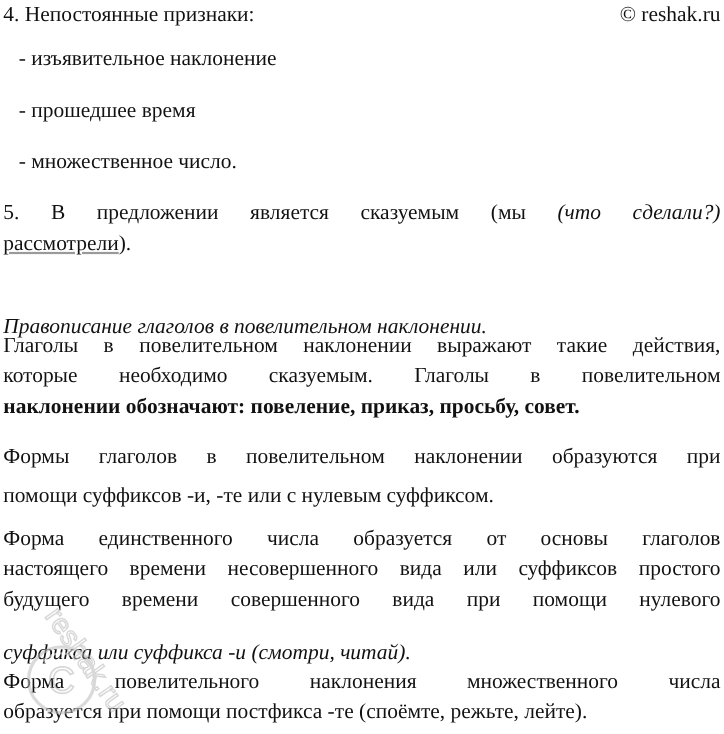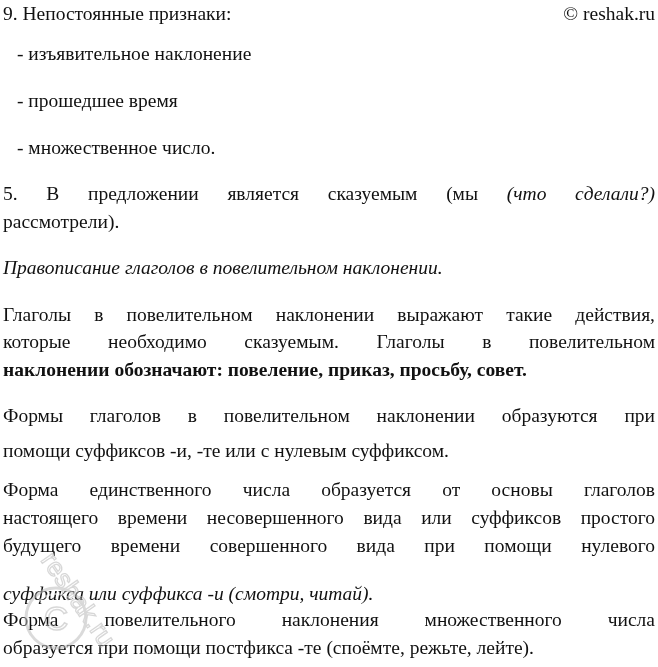--- a/index.html
+++ b/index.html
@@ -35,42 +35,43 @@
       white-space: normal;
     }
     .copyright {
       position: absolute;
       right: 0;
       top: 0;
       line-height: 24px;
       white-space: nowrap;
     }
     .indent { padding-left: 14px; }
-    .it { font-style: italic; }
+    .it { font-style: italic; margin-top: 30px; }
     .ul {
+      text-decoration: underline;
       text-decoration-color: #9a9a9a;
       text-decoration-thickness: 2px;
       text-underline-offset: 2px;
     }
     .watermark {
       position: absolute;
       left: 18px;
       top: 520px;
       width: 120px;
       height: 140px;
       pointer-events: none;
       opacity: 0.55;
     }
   </style>
 </head>
 <body>
 
 <div class="page">
 
-  <div class="line" style="top:2px;">9. Непостоянные признаки:</div>
+  <div class="line" style="top:2px;">4. Непостоянные признаки:</div>
   <div class="copyright" style="top:2px;text-align:right;">© reshak.ru</div>
 
   <div class="line indent" style="top:42px;">- изъявительное наклонение</div>
   <div class="line indent" style="top:89px;">- прошедшее время</div>
   <div class="line indent" style="top:136px;">- множественное число.</div>
 
   <div class="line justify" style="top:182px;">
     <span>5. В предложении является сказуемым (мы</span>
     <span class="it">(что сделали?)</span>
   </div>

